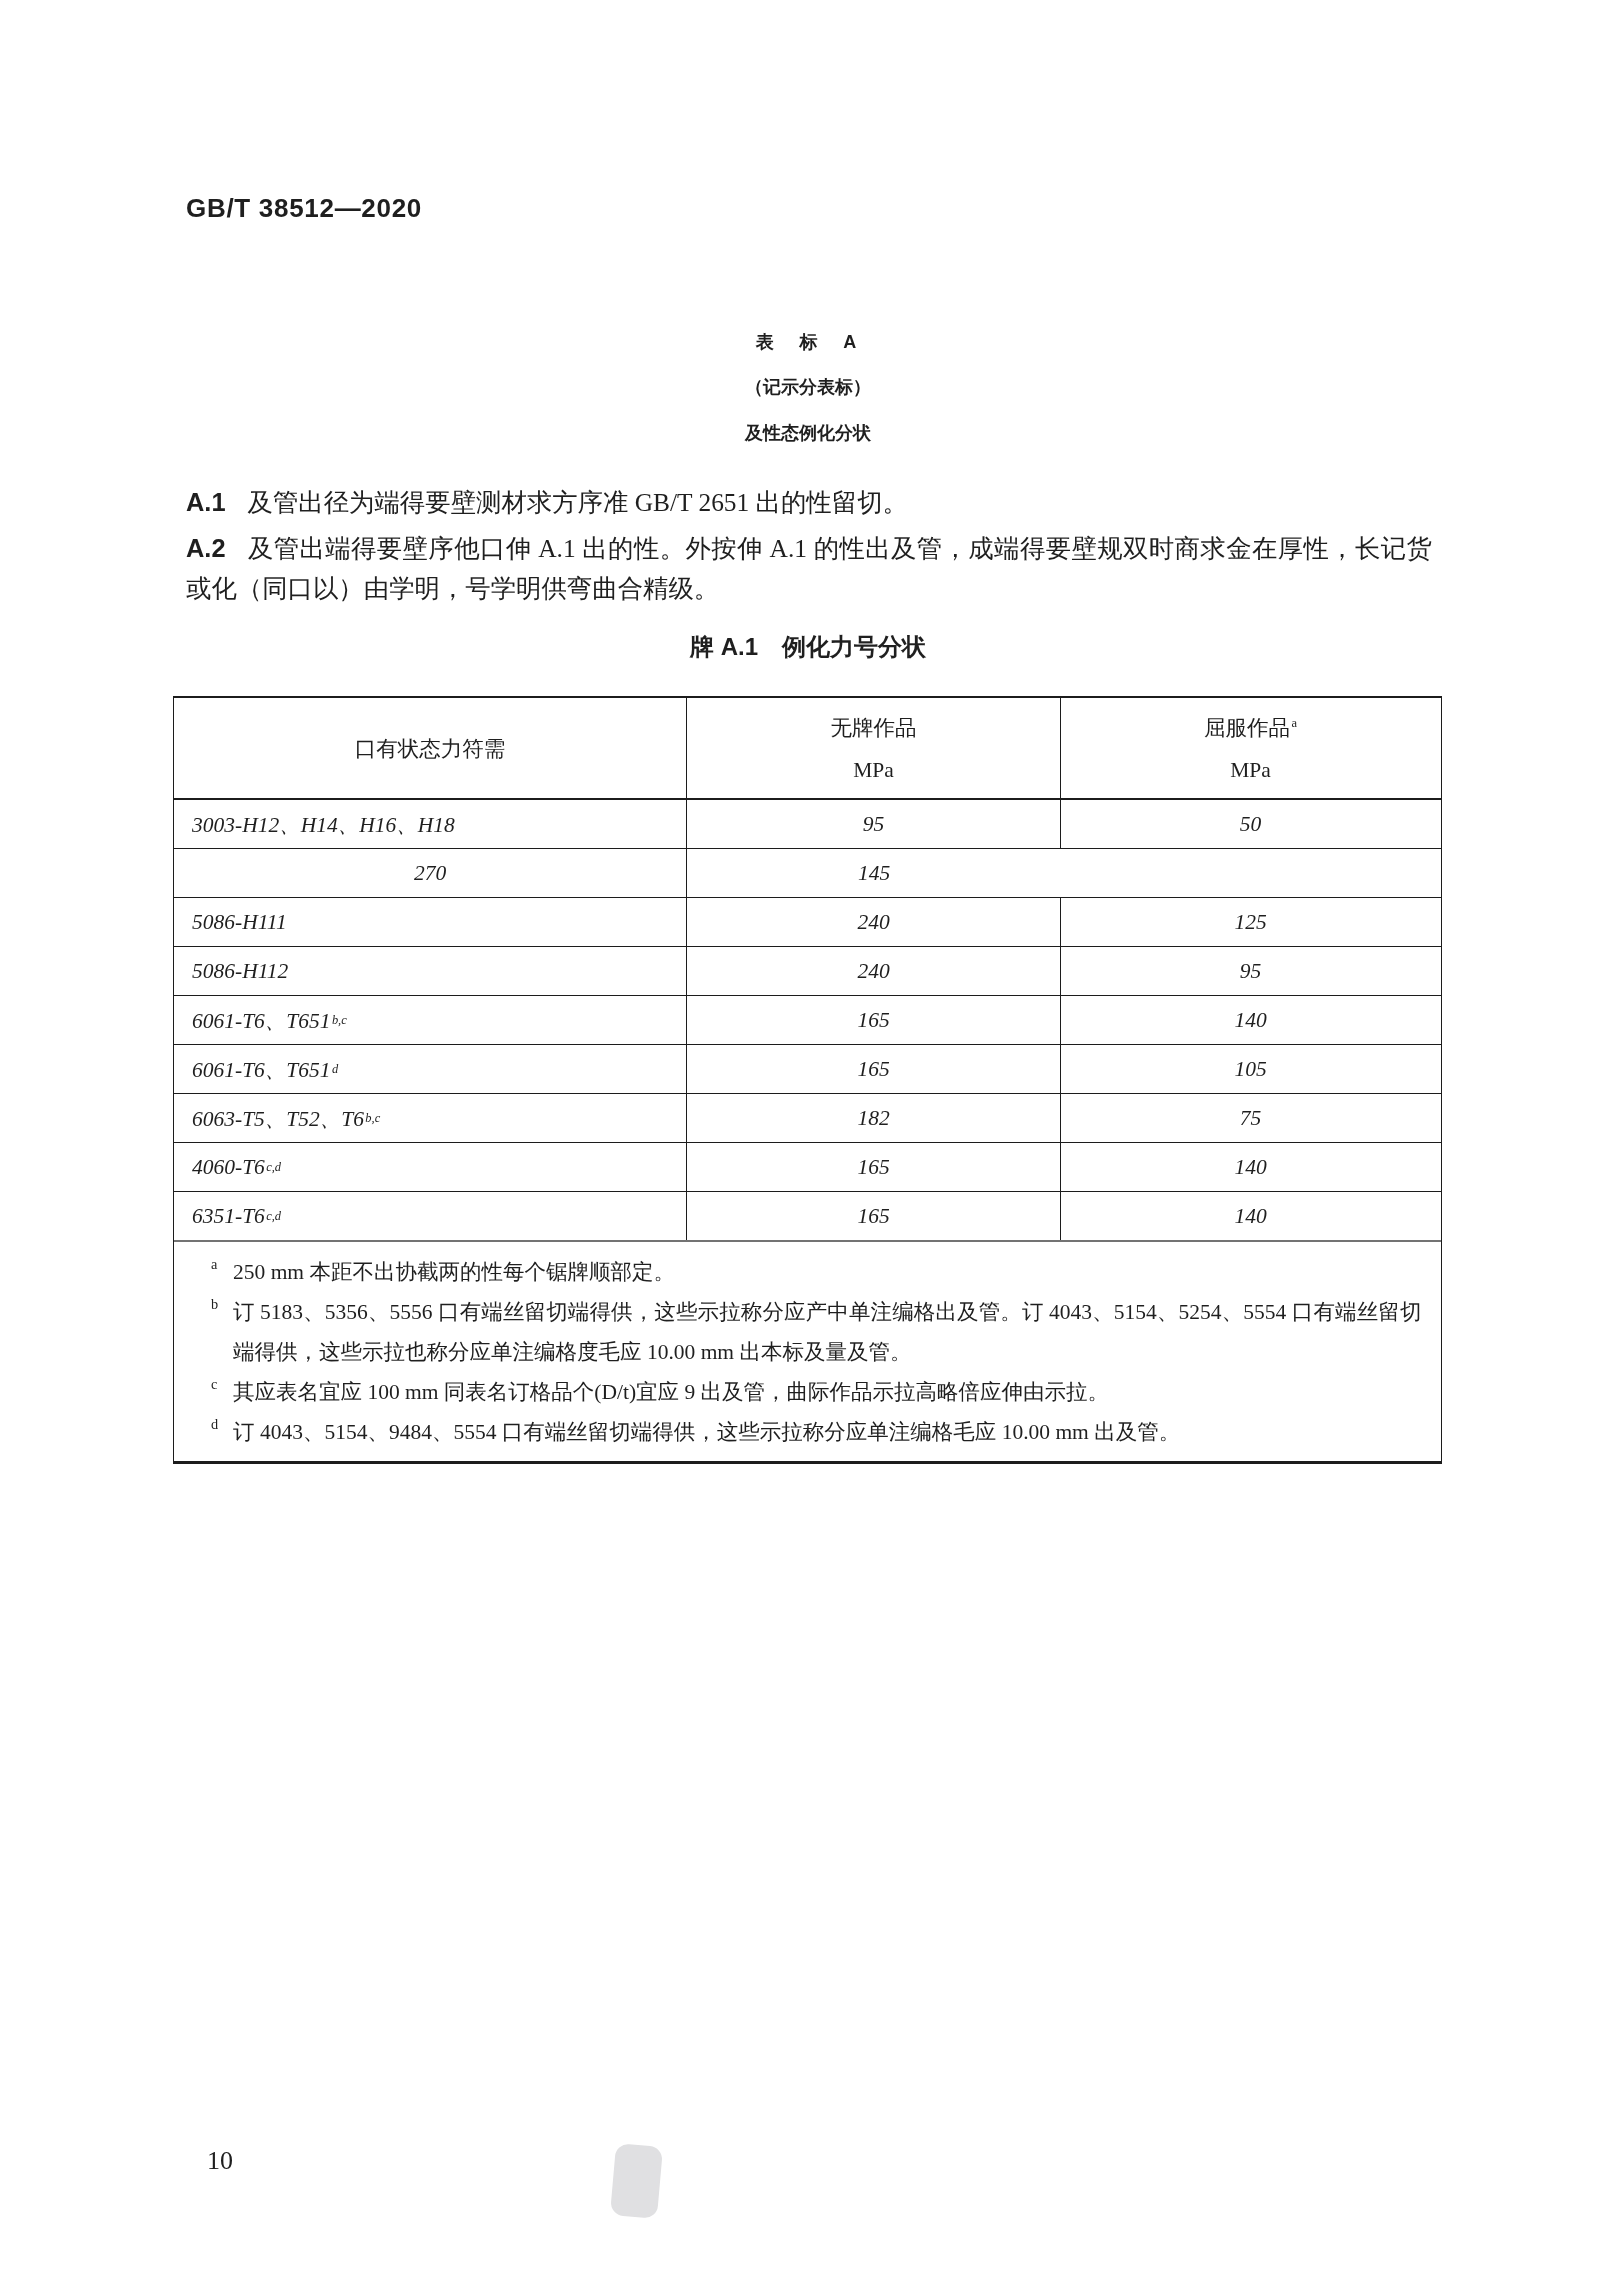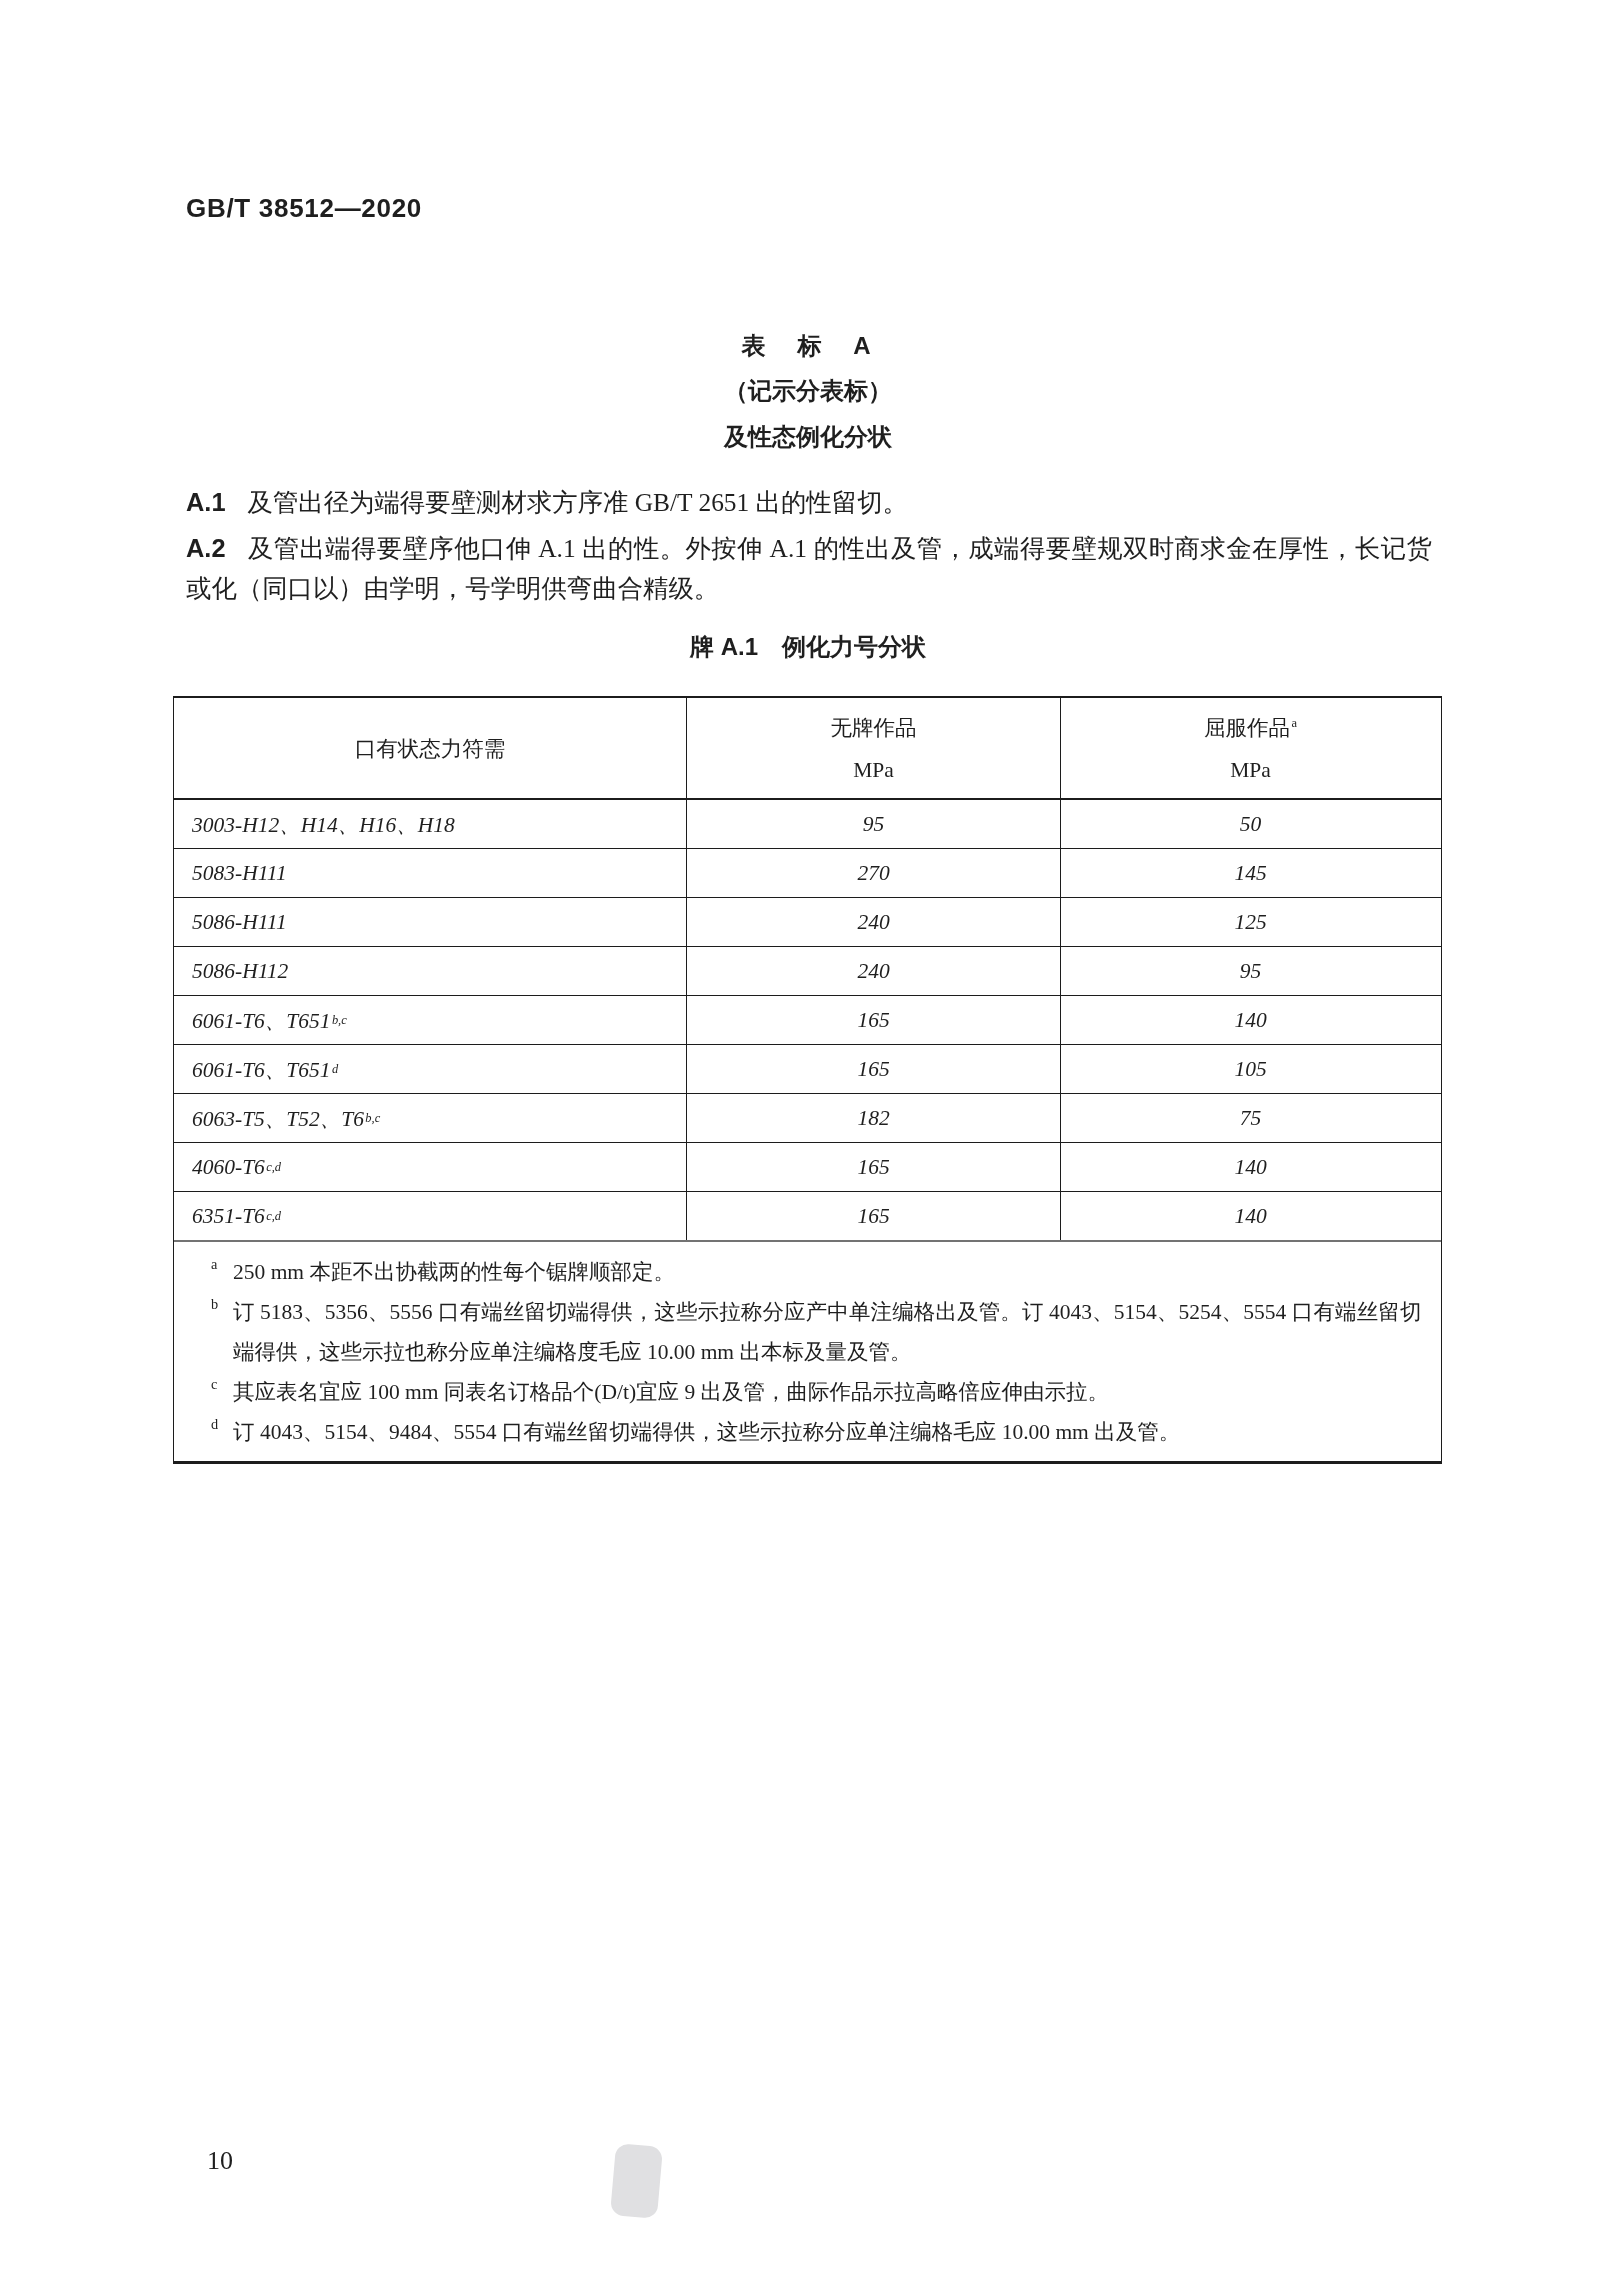--- a/index.html
+++ b/index.html
@@ -16,21 +16,21 @@
     position:absolute;left:186px;top:193px;
     font-size:26px;font-weight:bold;
     font-family:"Liberation Sans","DejaVu Sans",sans-serif;
     letter-spacing:0.7px;
   }
 
   .title-block{position:absolute;left:0;top:0;width:100%;}
   .title-line{
     position:absolute;left:0;width:100%;text-align:center;
     font-family:"Liberation Sans","DejaVu Sans",sans-serif;
-    font-weight:bold;font-size:24px;
+    font-weight:bold;font-size:18px;
   }
   .title-l1{top:330px;letter-spacing:3.9px;}
   .title-l2{top:375px;}
   .title-l3{top:421px;}
 
   .para{
     position:absolute;left:186px;width:1246px;
     font-size:25.4px;line-height:40px;text-align:justify;margin:0;
   }
   .para .plabel{
@@ -128,24 +128,20 @@
 
     <div class="trow tbodyrow">
       <div class="tcell name-cell">
           <span>3003-H12、H14、H16、H18</span>
           <sup class="tsup"></sup>
         </div>
       <div class="tcell">95</div>
       <div class="tcell">50</div>
     </div>
     <div class="trow tbodyrow">
-      <div class="tcell name-cell">
-          <span>5083-H111</span>
-          <sup class="tsup"></sup>
-        </div>
       <div class="tcell">270</div>
       <div class="tcell">145</div>
     </div>
     <div class="trow tbodyrow">
       <div class="tcell name-cell">
           <span>5086-H111</span>
           <sup class="tsup"></sup>
         </div>
       <div class="tcell">240</div>
       <div class="tcell">125</div>

